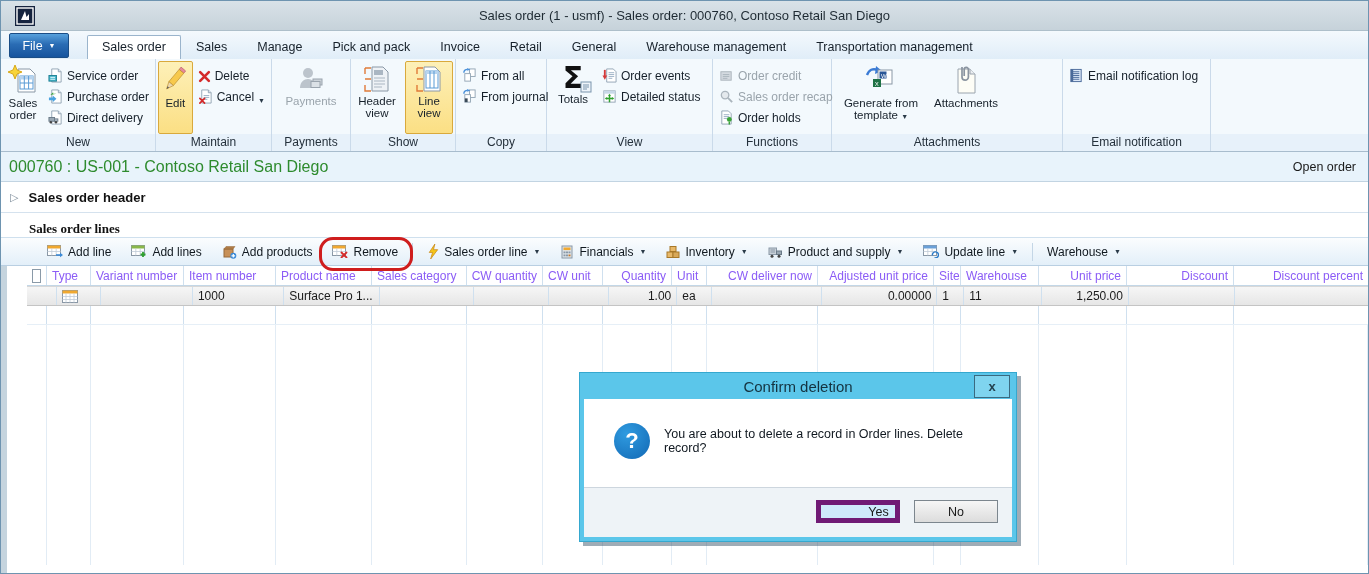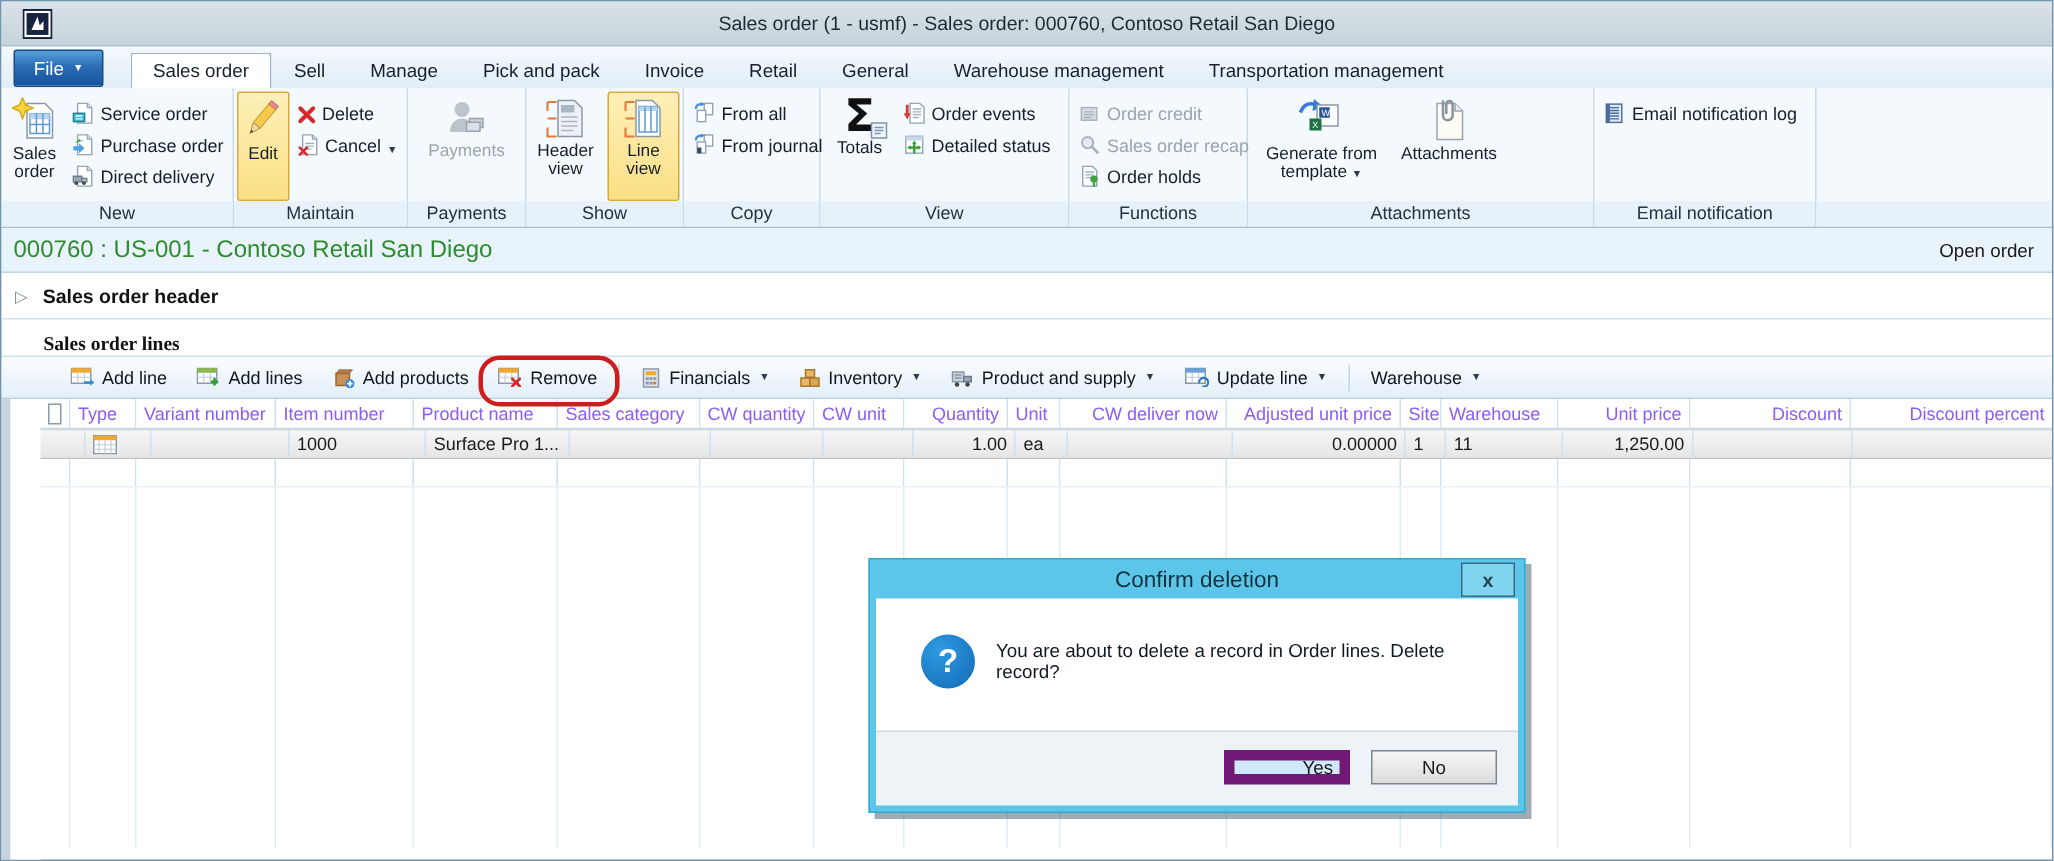--- a/index.html
+++ b/index.html
@@ -76,21 +76,21 @@
   .dtitlebar{height:26px;display:flex;align-items:center;justify-content:center;position:relative;}
   .dtitle{font-size:15px;color:#14323f;}
   .dclose{position:absolute;right:6px;top:2px;width:34px;height:21px;background:#7fd4ef;border:1px solid #3a6a80;
     display:flex;align-items:center;justify-content:center;font-size:13px;font-weight:bold;color:#24424f;cursor:pointer;}
   .dbody{background:#fff;margin:0 4px;display:flex;align-items:center;gap:14px;padding:24px 18px 28px 30px;border-bottom:1px solid #cdd6de;}
   .qicon{width:36px;height:36px;border-radius:50%;background:radial-gradient(circle at 35% 30%,#2f9be0,#1268b4);
     color:#fff;font-size:22px;font-weight:bold;display:flex;align-items:center;justify-content:center;flex:0 0 auto;}
   .dmsg{font-size:12.5px;color:#101820;}
   .dfooter{background:#eef3f7;margin:0 4px 4px;display:flex;justify-content:flex-end;gap:14px;padding:12px 14px 14px;}
   .dbtn{width:84px;height:23px;display:flex;align-items:center;justify-content:center;font-size:12.5px;cursor:pointer;box-sizing:border-box;}
-  .dbtn.yes{background:#cfe9fb;border:7px solid #701a75;padding-left:41px;}
+  .dbtn.yes{background:#cfe9fb;border:5px solid #701a75;padding-left:41px;}
   .dbtn.no{background:linear-gradient(#f6f6f6,#dcdcdc);border:1px solid #7c868e;}
   svg{display:block;}
 </style>
 </head>
 <body>
 
 <div class="titlebar">
   <span class="appicon">
     <svg width="20" height="20" viewBox="0 0 20 20">
         <rect x="0" y="0" width="20" height="20" fill="#16243f"></rect>
@@ -100,21 +100,21 @@
   </span>
   <span class="wtitle">Sales order (1 - usmf) - Sales order: 000760, Contoso Retail San Diego</span>
 </div>
 
 <div class="tabstrip">
   <div class="filebtn">
     <span>File</span>
     <span class="dd" style="color:#fff">▼</span>
   </div>
   <div class="tab active">Sales order</div>
-  <div class="tab">Sell</div>
+  <div class="tab">Sales</div>
   <div class="tab">Manage</div>
   <div class="tab">Pick and pack</div>
   <div class="tab">Invoice</div>
   <div class="tab">Retail</div>
   <div class="tab">General</div>
   <div class="tab">Warehouse management</div>
   <div class="tab">Transportation management</div>
 </div>
 
 <div class="ribbon">
@@ -481,20 +481,29 @@
         <svg width="16" height="13" viewBox="0 0 16 13">
           <rect x="0.5" y="0.5" width="13" height="10" fill="#fff" stroke="#8a98a6"></rect>
           <rect x="0.5" y="0.5" width="13" height="3" fill="#f0a830"></rect>
           <path d="M0.5 6.5h13M4.8 3.5v7M9.2 3.5v7" stroke="#c0ccd8" stroke-width="0.8"></path>
           <path d="M9.5 7.5l5 5M14.5 7.5l-5 5" stroke="#d42a2a" stroke-width="1.8" stroke-linecap="round"></path>
         </svg>
       </span>
     <span>Remove</span>
   </div>
   <div class="tsep"></div>
+  <div class="tbtn">
+    <span>
+        <svg width="12" height="15" viewBox="0 0 12 16">
+          <polygon points="8,0 2,9 5.5,9 3.5,16 11,6 6.5,6" fill="#f5c518" stroke="#c8881a" stroke-width="0.8"></polygon>
+        </svg>
+      </span>
+    <span>Sales order line</span>
+    <span class="dd">▼</span>
+  </div>
   <div class="tbtn">
     <span>
         <svg width="14" height="14" viewBox="0 0 14 14">
           <rect x="2" y="1" width="10" height="12" fill="#dfe5ea" stroke="#8a98a6"></rect>
           <rect x="3.5" y="2.5" width="7" height="2.6" fill="#f0a830"></rect>
           <rect x="3.5" y="6.5" width="2" height="1.8" fill="#8a98a6"></rect>
           <rect x="6" y="6.5" width="2" height="1.8" fill="#8a98a6"></rect>
           <rect x="8.5" y="6.5" width="2" height="1.8" fill="#8a98a6"></rect>
           <rect x="3.5" y="9.5" width="2" height="1.8" fill="#8a98a6"></rect>
           <rect x="6" y="9.5" width="2" height="1.8" fill="#8a98a6"></rect>

